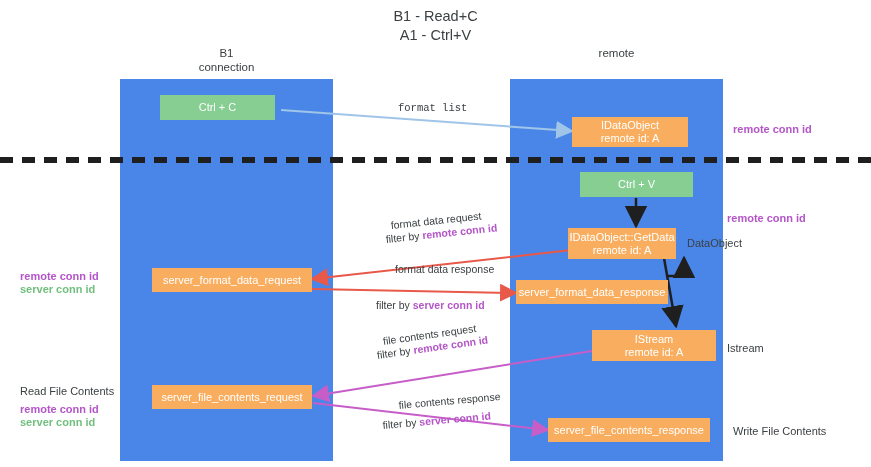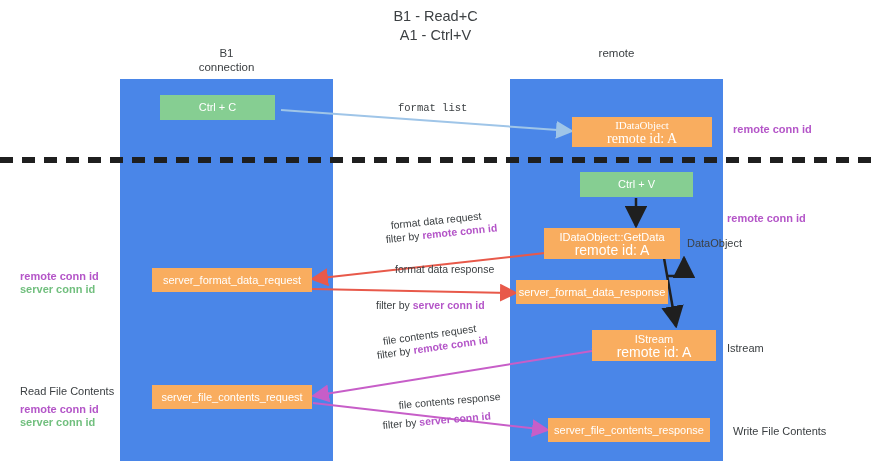--- a/index.html
+++ b/index.html
@@ -53,21 +53,21 @@
     flex-direction: column;
     align-items: center;
     justify-content: center;
     text-align: center;
     color: #ffffff;
     font-size: 11px;
     line-height: 13px;
   }
   .box.green { background: #86ce92; }
   .box.orange { background: #f9ad5f; }
-  .box .l2 { font-size: 14px; }
+  .box .l2 { font-size: 11px; }
 
   .ann {
     position: absolute;
     font-size: 11px;
     line-height: 14px;
     white-space: nowrap;
   }
   .ann.bold { font-weight: bold; }
   .purple { color: #b455c8; }
   .green-t { color: #71bf7e; }
@@ -145,30 +145,30 @@
 
     <path d="M313,403 L548,430" stroke="#c75ec8" stroke-width="2" fill="none" marker-end="url(#ar-mag)"></path>
 
     <path d="M598,345 L592,349" stroke="#c75ec8" stroke-width="2" fill="none"></path>
   </svg>
 
   <div class="box green" style="left:160px; top:95px; width:115px; height:25px;">
     <span>Ctrl + C</span>
   </div>
 
-  <div class="box orange" style="left:572px; top:117px; width:140px; height:30px;font-family:Liberation Serif, serif;">
+  <div class="box orange" style="left:572px; top:117px; width:116px; height:30px;">
     <span>IDataObject</span>
     <span class="l2">remote id: A</span>
   </div>
 
   <div class="box green" style="left:580px; top:172px; width:113px; height:25px;">
     <span>Ctrl + V</span>
   </div>
 
-  <div class="box orange" style="left:544px; top:228px; width:136px; height:31px;">
+  <div class="box orange" style="left:568px; top:228px; width:108px; height:31px;">
     <span>IDataObject::GetData</span>
     <span class="l2">remote id: A</span>
   </div>
 
   <div class="box orange" style="left:152px; top:268px; width:160px; height:24px;">
     <span>server_format_data_request</span>
   </div>
 
   <div class="box orange" style="left:516px; top:280px; width:152px; height:24px;">
     <span>server_format_data_response</span>

